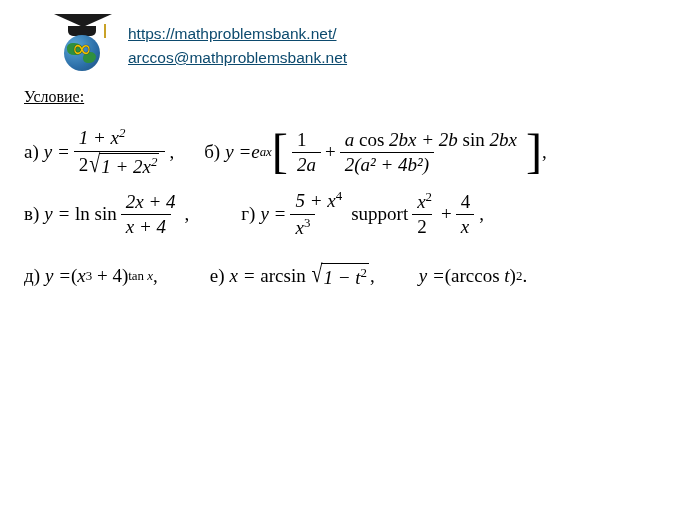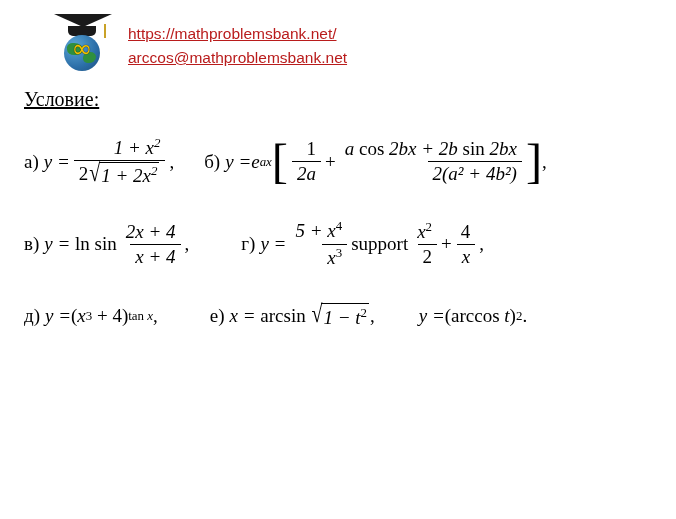--- a/index.html
+++ b/index.html
@@ -102,36 +102,36 @@
     font-family: "DejaVu Sans", sans-serif;
     text-shadow: 0 0 1px #000;
   }
 
   .links {
     padding-top: 12px;
     margin-left: 14px;
   }
   .link {
     display: block;
-    color: #b91c1c;
+    color: #0c4a6e;
     text-decoration: underline;
     font-family: "Liberation Sans", sans-serif;
     font-size: 15.5px;
     line-height: 24px;
     cursor: pointer;
   }
 
   
   .content {
     padding: 14px 0 0 24px;
   }
   .condition {
-    font-size: 20px;
+    font-size: 16px;
     text-decoration: underline;
-    margin-bottom: 14px;
+    margin-bottom: 20px;
     font-family: Liberation Serif, serif;
   }
 
   .row {
     display: flex;
     align-items: center;
     margin-bottom: 10px;
     min-height: 52px;
   }
   .item {
@@ -163,23 +163,23 @@
   .sup-rm {
     font-size: 0.68em;
     vertical-align: super;
     font-style: normal;
   }
 
   
   .frac {
     display: inline-flex;
     flex-direction: column;
-    align-items: flex-end;
+    align-items: flex-start;
     vertical-align: middle;
-    margin: 11px 4px;
+    margin: 0 4px;
     line-height: 1.15;
   }
   .frac .num {
     padding: 0 5px 1px 5px;
   }
   .frac .den {
     border-top: 1.3px solid #000;
     padding: 1px 5px 0 5px;
   }
 

